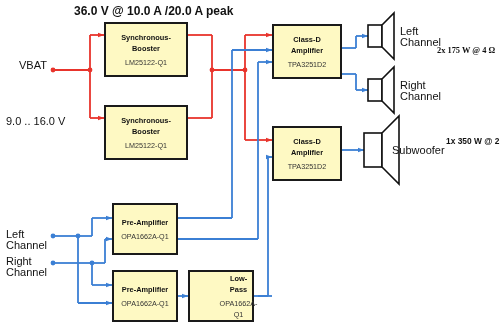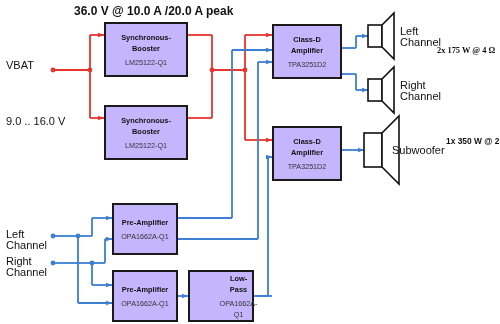--- a/index.html
+++ b/index.html
@@ -10,21 +10,21 @@
     overflow:hidden;
     position:relative;
   }
   #stage{position:absolute;left:0;top:0;width:500px;height:324px;}
   svg#wires{position:absolute;left:0;top:0;width:500px;height:324px;}
 
   .blk{
     position:absolute;
     box-sizing:border-box;
     border:2px solid #1a1a1a;
-    background:#c4b5fd;
+    background:#fef9c3;
     display:flex;
     flex-direction:column;
     align-items:center;
     justify-content:center;
     text-align:center;
   }
   .blk .t1{font-size:7.4px;font-weight:bold;color:#111;line-height:11px;}
   .blk .t2{font-size:7.2px;color:#333;line-height:11px;margin-top:3px;text-align:center;}
 
   .lbl{position:absolute;font-size:11px;color:#111;font-weight:normal;line-height:10.5px;white-space:pre-line;}
@@ -166,21 +166,21 @@
   <div class="blk" style="left:112px;top:270px;width:66px;height:52px;">
     <div class="t1">Pre-Amplifier</div>
     <div class="t2">OPA1662A-Q1</div>
   </div>
 
   <div class="blk" style="left:188px;top:270px;width:66px;height:52px;padding-left:35px;">
     <div class="t1">Low-Pass</div>
     <div class="t2">OPA1662A-Q1</div>
   </div>
 
-  <div class="lbl" style="left:6px;top:60px;">VBAT</div>
+  <div class="lbl" style="left:19px;top:60px;">VBAT</div>
   <div class="lbl" style="left:6px;top:72px;margin-top:44px;">9.0 .. 16.0 V</div>
 
   <div class="lbl" style="left:6px;top:229px;">Left
 Channel</div>
   <div class="lbl" style="left:6px;top:256px;">Right
 Channel</div>
 
   <div class="lbl" style="left:400px;top:26px;">Left
 Channel</div>
   <div class="lbl" style="left:400px;top:80px;">Right

